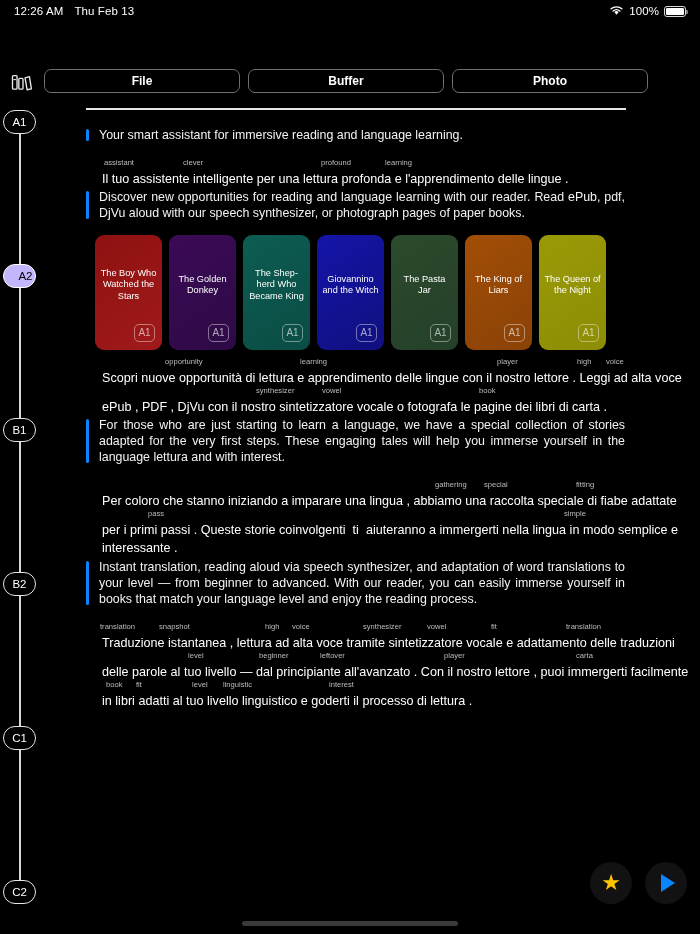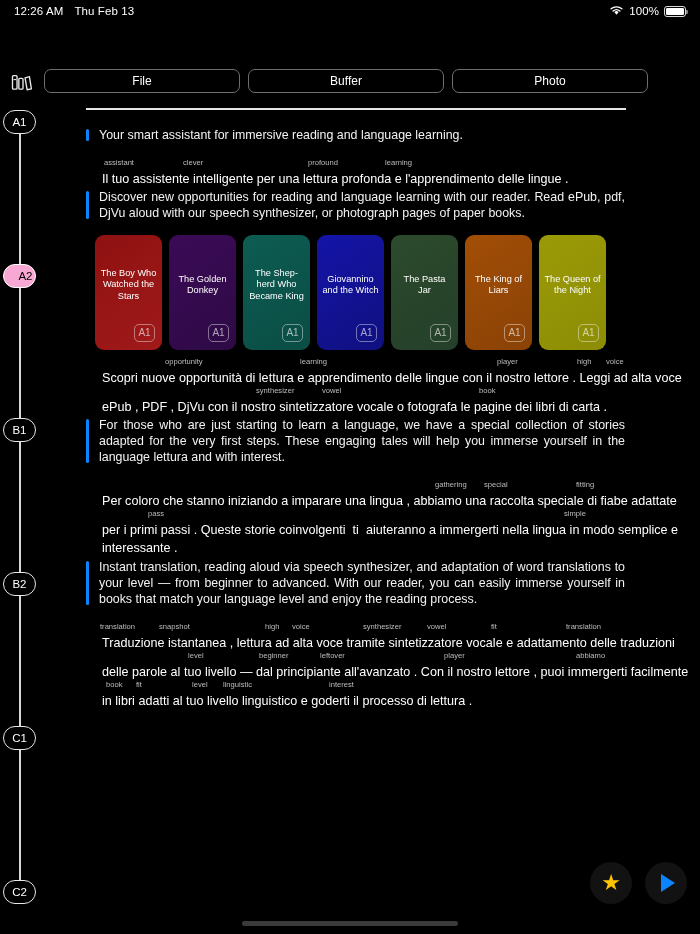--- a/index.html
+++ b/index.html
@@ -40,38 +40,38 @@
     border-radius:16px; padding:2px; height:27px;
   }
   .seg-item {
     font-size:13.5px; color:#000; padding:0 13px; height:23px;
     display:flex; align-items:center; justify-content:center;
     border-radius:14px; cursor:pointer; white-space:nowrap;
   }
   .seg-item.active { background:#fff; color:#0a84ff; font-weight:500; }
 
   
-  .toolbar { position:absolute; top:68px; left:0; width:656px; height:26px; display:flex; align-items:center; padding:0 8px; gap:8px; }
+  .toolbar { position:absolute; top:68px; left:0; width:656px; height:26px; display:flex; align-items:center; padding:0 8px; gap:8px;font-weight:bold; }
   .books-icon { width:28px; height:24px; flex:0 0 28px; display:flex; align-items:center; justify-content:center; }
   .tb-btn {
     flex:1 1 0; height:24px; border:1px solid #6e6e70; border-radius:7px;
     background:#000; color:#fff; font-size:12px;
     display:flex; align-items:center; justify-content:center; cursor:pointer;
   }
 
   
   .rail { position:absolute; left:0; top:104px; width:40px; height:808px; }
   .rail-line { position:absolute; left:19px; top:14px; width:1.6px; height:782px; background:#d8d8d8; }
   .lvl {
     position:absolute; left:3px; width:33px; height:24px;
     border:1.5px solid #e8e8e8; border-radius:12px; background:#000;
     color:#fff; font-size:11.5px; display:flex; align-items:center; justify-content:center;
     cursor:pointer;
   }
-  .lvl.on { background:#f9a8d4; color:#000; border-color:#fff;padding-left:12px; }
+  .lvl.on { background:#c4b5fd; color:#000; border-color:#fff;padding-left:12px; }
 
   
   .content { position:absolute; left:86px; top:108px; width:559px; }
   .hr { height:1.6px; background:#e6e6e6; width:540px; margin-bottom:17px; }
 
   .quote { position:relative; padding-left:13px; margin-bottom:14px; }
   .quote::before {
     content:""; position:absolute; left:0; top:2px; bottom:2px;
     width:3.4px; background:#0a84ff; border-radius:2px;
   }
@@ -182,21 +182,21 @@
   <div class="content">
     <div class="hr"></div>
     <div id="blocks">
         <div class="quote narrow">
           <p>Your smart assistant for immersive reading and language learning.</p>
         </div>
         <div class="ita">
           <div class="ita-line">
             <span class="ann" style="left: 18px;">assistant</span>
             <span class="ann" style="left: 97px;">clever</span>
-            <span class="ann" style="left: 222px;">profound</span>
+            <span class="ann" style="left: 235px;">profound</span>
             <span class="ann" style="left: 299px;">learning</span>
             <span class="ita-text">Il tuo assistente intelligente per una lettura profonda e l'apprendimento delle lingue .</span>
           </div>
         </div>
         <div class="quote">
           <p>Discover new opportunities for reading and language learning with our reader. Read ePub, pdf, DjVu aloud with our speech synthesizer, or photograph pages of paper books.</p>
         </div>
         <div class="cards">
           <div class="card" style="background: linear-gradient(145deg, rgb(143, 17, 17), rgb(160, 26, 26));">
             <div class="card-title">The Boy Who Watched the Stars</div>
@@ -275,21 +275,21 @@
             <span class="ann" style="left: 341px;">vowel</span>
             <span class="ann" style="left: 405px;">fit</span>
             <span class="ann" style="left: 480px;">translation</span>
             <span class="ita-text">Traduzione istantanea , lettura ad alta voce tramite sintetizzatore vocale e adattamento delle traduzioni</span>
           </div>
           <div class="ita-line">
             <span class="ann" style="left: 102px;">level</span>
             <span class="ann" style="left: 173px;">beginner</span>
             <span class="ann" style="left: 234px;">leftover</span>
             <span class="ann" style="left: 358px;">player</span>
-            <span class="ann" style="left: 490px;">abbiamo</span>
+            <span class="ann" style="left: 490px;">carta</span>
             <span class="ita-text">delle parole al tuo livello — dal principiante all'avanzato . Con il nostro lettore , puoi immergerti facilmente</span>
           </div>
           <div class="ita-line">
             <span class="ann" style="left: 20px;">book</span>
             <span class="ann" style="left: 50px;">fit</span>
             <span class="ann" style="left: 106px;">level</span>
             <span class="ann" style="left: 137px;">linguistic</span>
             <span class="ann" style="left: 243px;">interest</span>
             <span class="ita-text">in libri adatti al tuo livello linguistico e goderti il processo di lettura .</span>
           </div>

